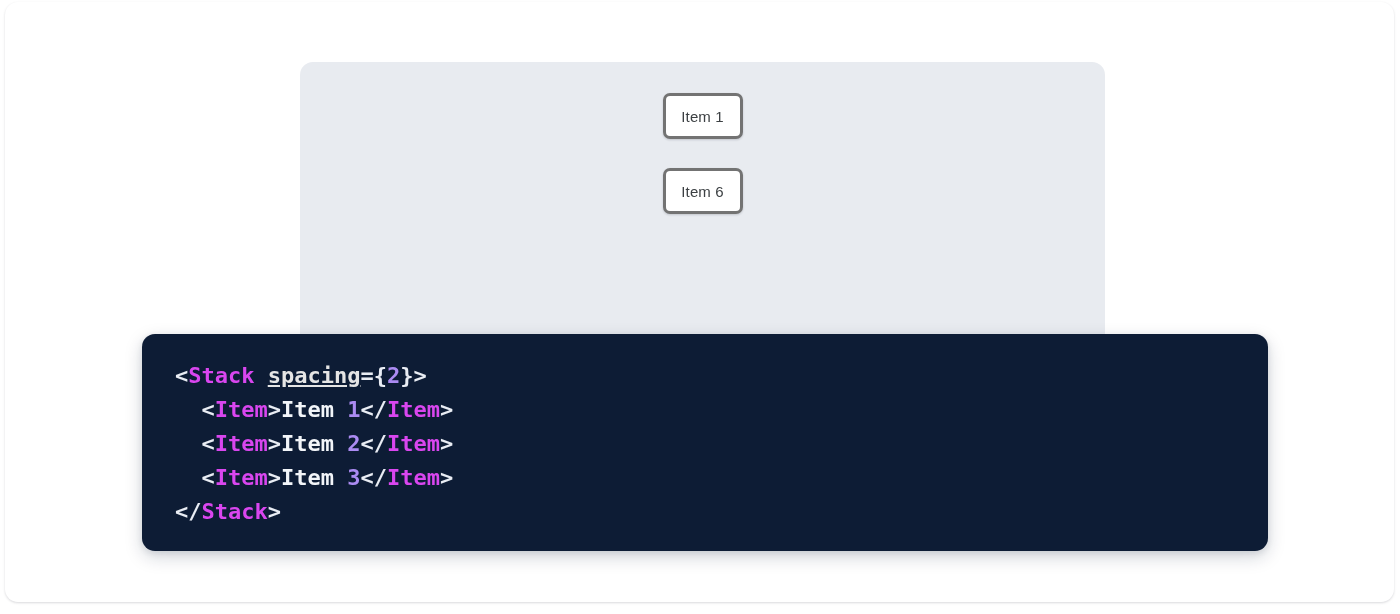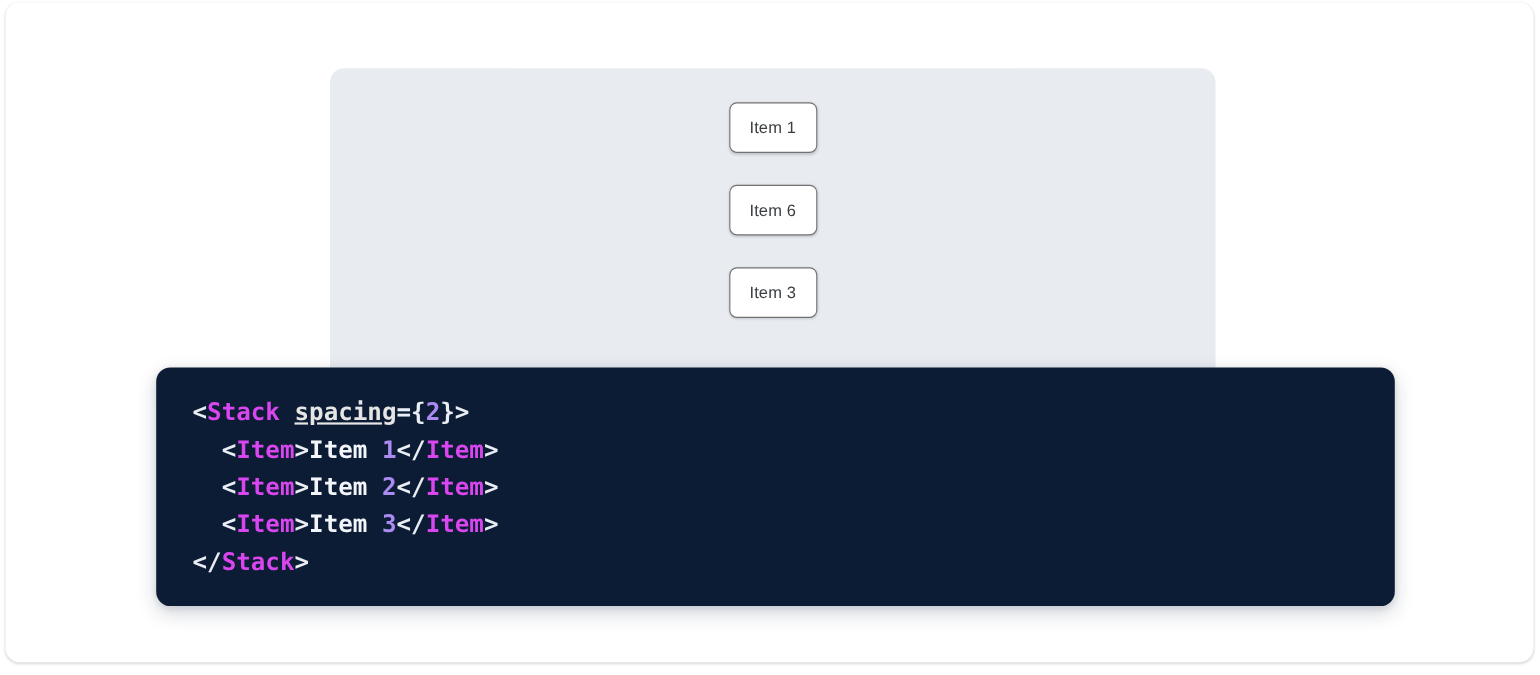--- a/index.html
+++ b/index.html
@@ -55,21 +55,21 @@
     padding-top: 31px;
     gap: 29px;
     box-sizing: border-box;
   }
 
   .stack-item {
     width: 80px;
     height: 46px;
     box-sizing: border-box;
     background: #ffffff;
-    border: 1px solid #737373;
+    border: 3px solid #737373;
     border-radius: 7px;
     box-shadow: 0 1px 2px rgba(16,24,40,0.10),
                 0 1px 3px rgba(16,24,40,0.07);
     display: flex;
     align-items: center;
     justify-content: center;
     font-size: 15px;
     color: #3c4043;
     font-family: "Liberation Sans", sans-serif;
     letter-spacing: 0.1px;
@@ -117,23 +117,20 @@
   <div id="page-card">
 
     <div id="preview-panel">
       <div id="preview-stack">
           <div class="stack-item">
             <span>Item 1</span>
           </div>
           <div class="stack-item">
             <span>Item 6</span>
           </div>
-          <div class="stack-item">
-            <span>Item 3</span>
-          </div>
         </div>
     </div>
 
     <div id="code-block">
       <pre id="code-pre"><span class="code-line"><span class="tok-punct">&lt;</span><span class="tok-tag">Stack</span><span class="tok-punct"> </span><span class="tok-attr">spacing</span><span class="tok-punct">=</span><span class="tok-punct">{</span><span class="tok-num">2</span><span class="tok-punct">}</span><span class="tok-punct">&gt;</span></span><span class="code-line"><span class="tok-punct">  </span><span class="tok-punct">&lt;</span><span class="tok-tag">Item</span><span class="tok-punct">&gt;</span><span class="tok-text">Item </span><span class="tok-num">1</span><span class="tok-punct">&lt;/</span><span class="tok-tag">Item</span><span class="tok-punct">&gt;</span></span><span class="code-line"><span class="tok-punct">  </span><span class="tok-punct">&lt;</span><span class="tok-tag">Item</span><span class="tok-punct">&gt;</span><span class="tok-text">Item </span><span class="tok-num">2</span><span class="tok-punct">&lt;/</span><span class="tok-tag">Item</span><span class="tok-punct">&gt;</span></span><span class="code-line"><span class="tok-punct">  </span><span class="tok-punct">&lt;</span><span class="tok-tag">Item</span><span class="tok-punct">&gt;</span><span class="tok-text">Item </span><span class="tok-num">3</span><span class="tok-punct">&lt;/</span><span class="tok-tag">Item</span><span class="tok-punct">&gt;</span></span><span class="code-line"><span class="tok-punct">&lt;/</span><span class="tok-tag">Stack</span><span class="tok-punct">&gt;</span></span></pre>
     </div>
 
   </div>
 </div>
 

